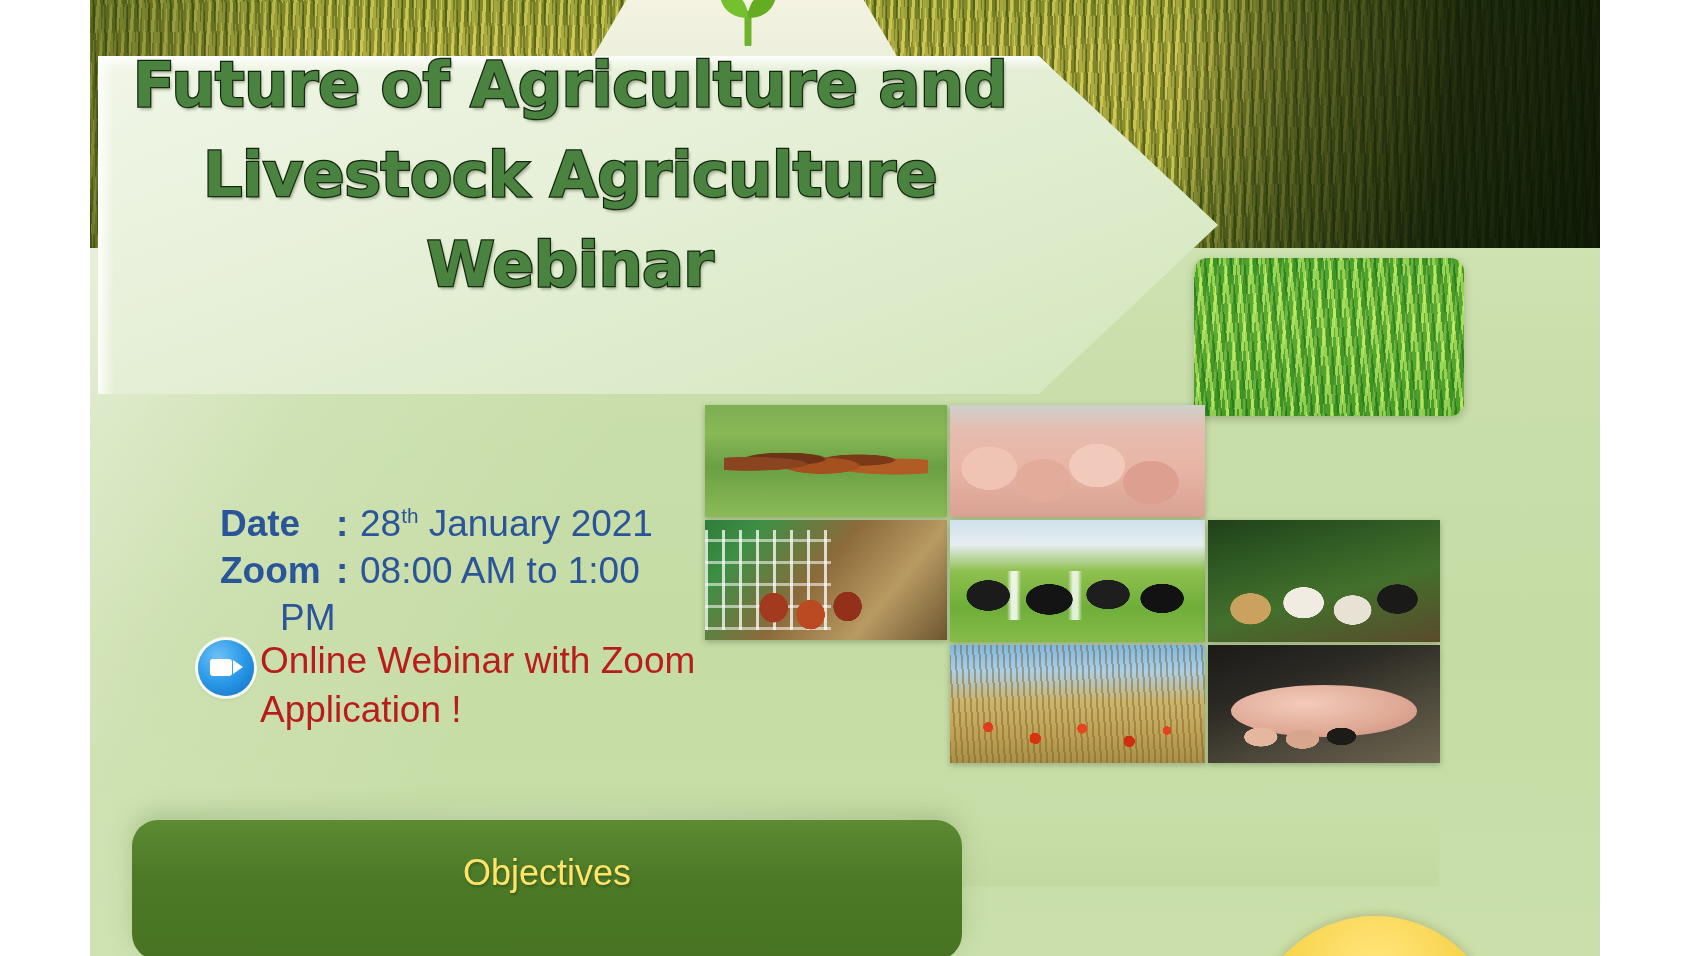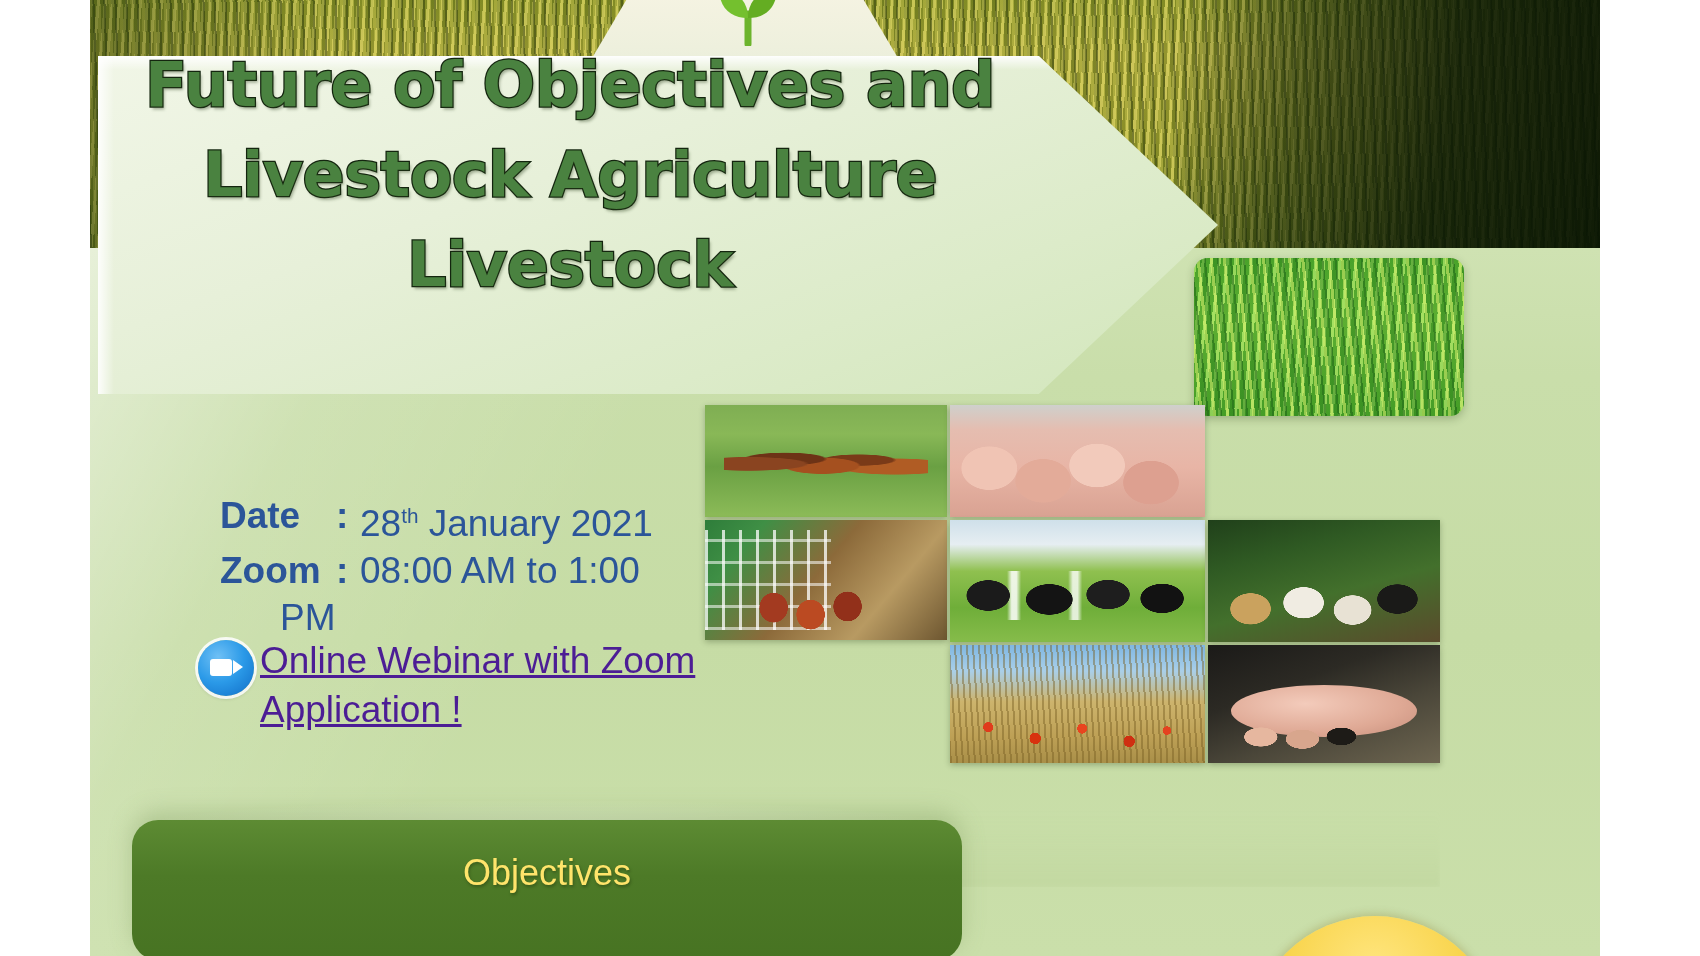--- a/index.html
+++ b/index.html
@@ -50,36 +50,36 @@
   .title-text{position:absolute;left:0;top:40px;width:960px;text-align:center;
     font-family:"DejaVu Sans","Liberation Sans",sans-serif;
     font-weight:700;font-size:62px;line-height:1.45;letter-spacing:-.5px;
     color:#4a8240;
     -webkit-text-stroke:2.5px #14250f;
     paint-order:stroke fill;
     text-shadow:2px 3px 3px rgba(40,60,25,.38);}
 
   
   .info-block{position:absolute;left:130px;top:492px;width:560px;color:#2b5599;}
-  .info-row{display:flex;align-items:flex-start;font-size:37px;line-height:47px;}
+  .info-row{display:flex;align-items:flex-end;font-size:37px;line-height:47px;}
   .info-label{width:116px;flex:none;font-weight:700;}
   .info-colon{width:24px;flex:none;font-weight:700;}
   .info-value{flex:1;font-weight:400;}
   .info-value sup{font-size:.56em;vertical-align:super;}
   .info-cont{margin-left:60px;font-size:37px;line-height:47px;}
 
   .webinar-row{position:absolute;left:108px;top:636px;width:600px;display:flex;align-items:flex-start;}
   .zoom-icon{width:56px;height:56px;flex:none;border-radius:50%;
     background:radial-gradient(circle at 36% 30%, #6fc0f5 0%, #2b9ae8 48%, #1b7fd4 78%, #1366b5 100%);
     box-shadow:0 0 0 3px rgba(255,255,255,.85), 0 2px 4px rgba(0,0,0,.25);
     position:relative;margin-top:4px;}
   .zoom-cam{position:absolute;left:12px;top:19px;width:22px;height:17px;background:#ffffff;border-radius:3px;}
   .zoom-cam:after{content:"";position:absolute;left:23px;top:1px;width:0;height:0;
     border-top:7px solid transparent;border-bottom:7px solid transparent;border-left:10px solid #ffffff;}
-  .webinar-text{font-size:37px;line-height:49px;color:#4c1d95;margin-left:6px;text-decoration:underline;}
+  .webinar-text{font-size:37px;line-height:49px;color:#b91c1c;margin-left:6px;}
 
   
   .objectives-bar{position:absolute;left:42px;top:820px;width:830px;height:140px;
     border-radius:26px;
     background:linear-gradient(180deg,#5d8b33 0%,#4d7a27 40%,#477322 100%);
     box-shadow:0 -8px 22px rgba(120,150,90,.35);}
   .objectives-glow{position:absolute;left:42px;top:800px;width:830px;height:60px;border-radius:50%;
     background:radial-gradient(ellipse at center, rgba(225,238,205,.95) 0%, rgba(205,226,178,0) 72%);}
   .objectives-label{position:absolute;left:0;top:32px;width:100%;text-align:center;
     font-size:36px;color:#ffe46b;text-shadow:1px 2px 3px rgba(30,50,10,.45);}
@@ -221,23 +221,23 @@
       </div>
       <div class="ph ph-pigs2"></div>
     </div>
     <div class="collage-reflect"></div>
 
     <div class="title-banner">
       <div class="hl-top"></div>
       <div class="hl-left"></div>
     </div>
     <div class="title-text">
-      <div>Future of Objectives and</div>
+      <div>Future of Agriculture and</div>
       <div>Livestock Agriculture</div>
-      <div>Livestock</div>
+      <div>Webinar</div>
     </div>
 
     <div class="info-block">
       <div class="info-row">
         <span class="info-label">Date</span>
         <span class="info-colon">:</span>
         <span class="info-value"><span>28</span><sup>th</sup><span> January 2021</span></span>
       </div>
       <div class="info-row">
         <span class="info-label">Zoom</span>

